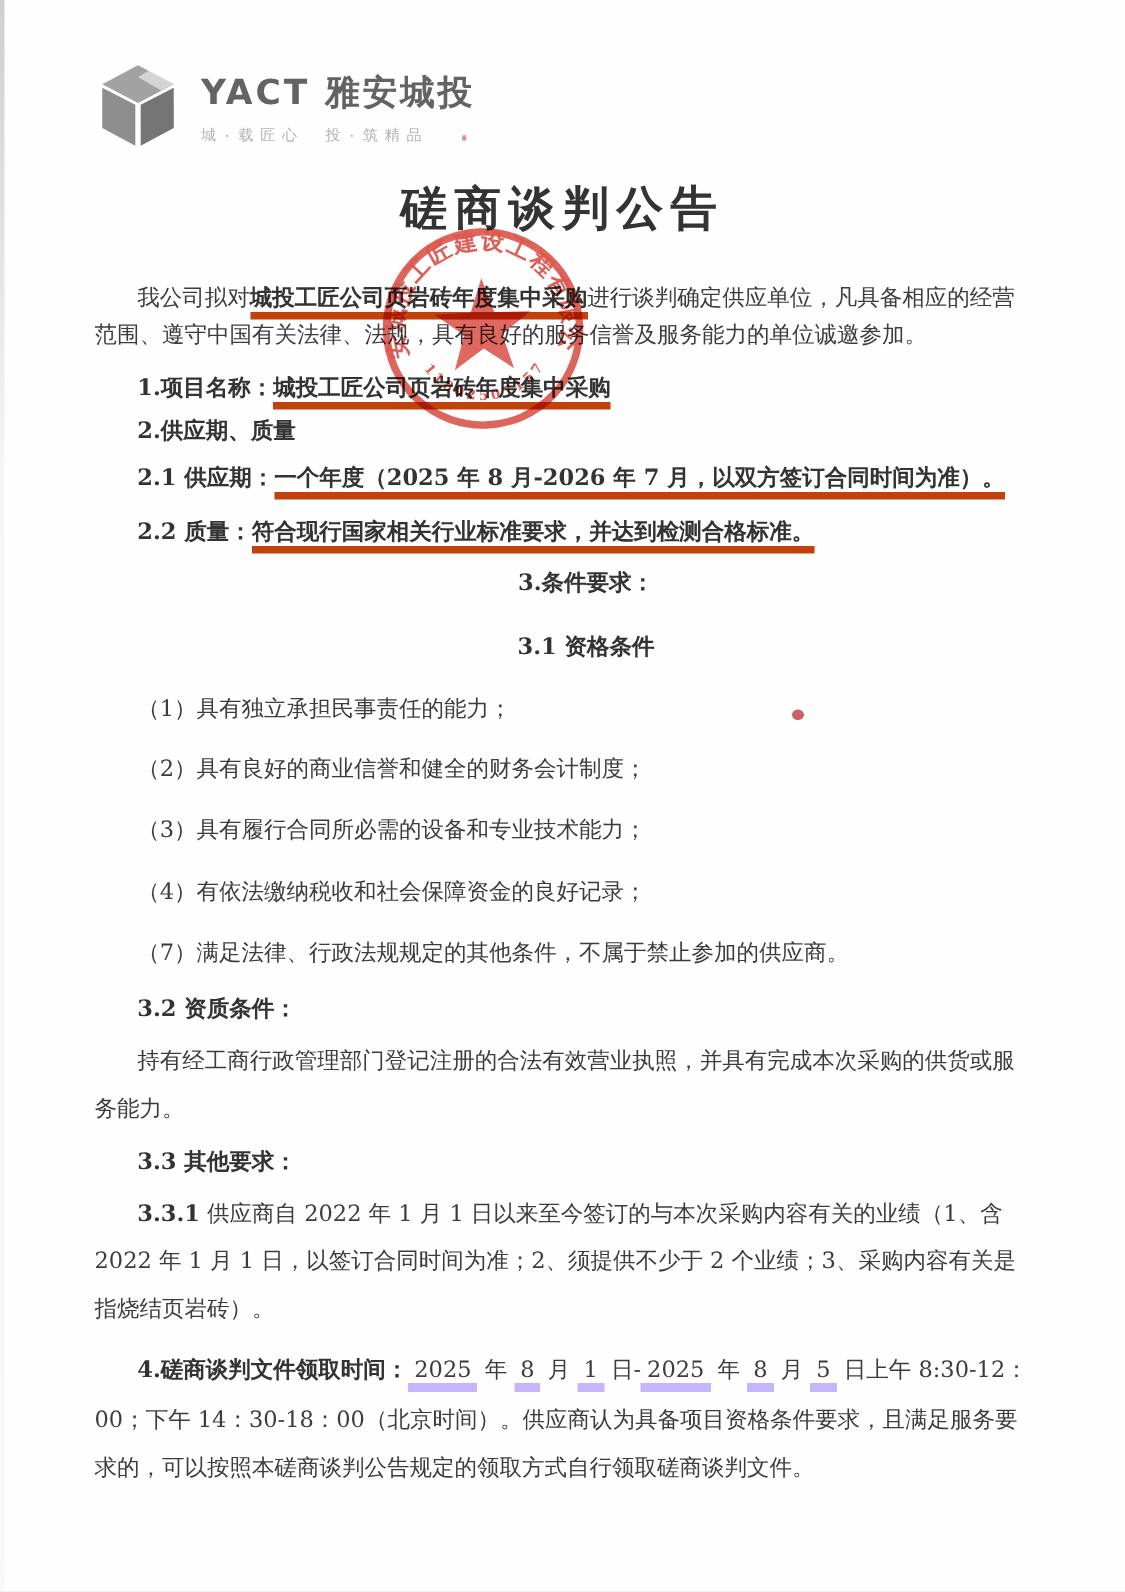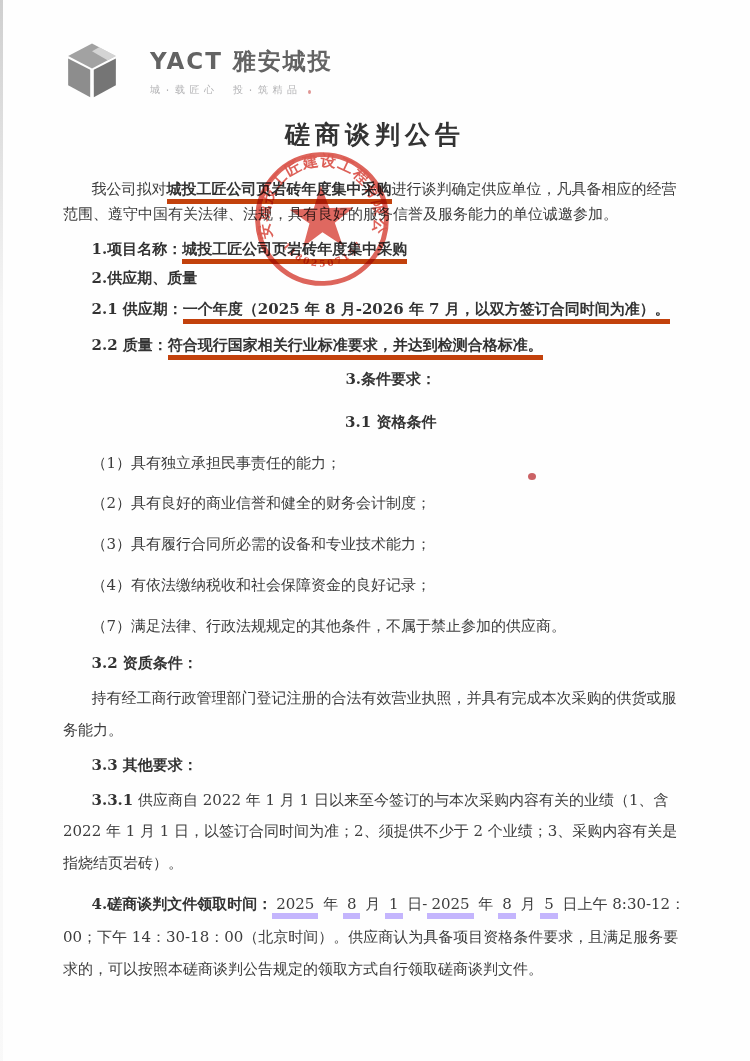--- a/index.html
+++ b/index.html
@@ -8,35 +8,35 @@
     background:#fefefe; overflow:hidden;
     font-family:"DejaVu Serif","Liberation Serif",serif;
     color:#3c3c3c;
   }
   .scan-edge {
     position:absolute; left:0; top:0; width:3px; height:100%;
     background:linear-gradient(180deg, rgba(120,120,120,.35), rgba(190,190,190,.12) 30%, rgba(200,200,200,.10));
     pointer-events:none;
   }
   
-  .logo { position:absolute; left:62px; top:40px; display:flex; align-items:center; gap:28px; }
+  .logo { position:absolute; left:62px; top:40px; display:flex; align-items:center; gap:12px; }
   .cube { width:60px; height:62px; }
   .logo-text { display:flex; flex-direction:column; }
   .brand {
     font-family:"DejaVu Sans","Liberation Sans",sans-serif;
     font-weight:bold; font-size:23px; color:#636363; letter-spacing:2px;
   }
   .tagline {
     font-family:Liberation Mono, monospace;
     font-size:10px; color:#b3b3b5; letter-spacing:4.5px; margin-top:6px;
   }
   
   .title {
     margin:118px 0 0 0; padding:0; text-align:center;
-    font-size:25px; font-weight:bold; color:#333; letter-spacing:5px;
+    font-size:31px; font-weight:bold; color:#333; letter-spacing:5px;
     position:relative; z-index:1;
   }
   
   .stamp {
     position:absolute; left:249px; top:149px; width:146px; height:140px;
     mix-blend-mode:multiply; opacity:.9; z-index:3; pointer-events:none;
     transform:rotate(-2deg);
   }
   
   .red-dot {

